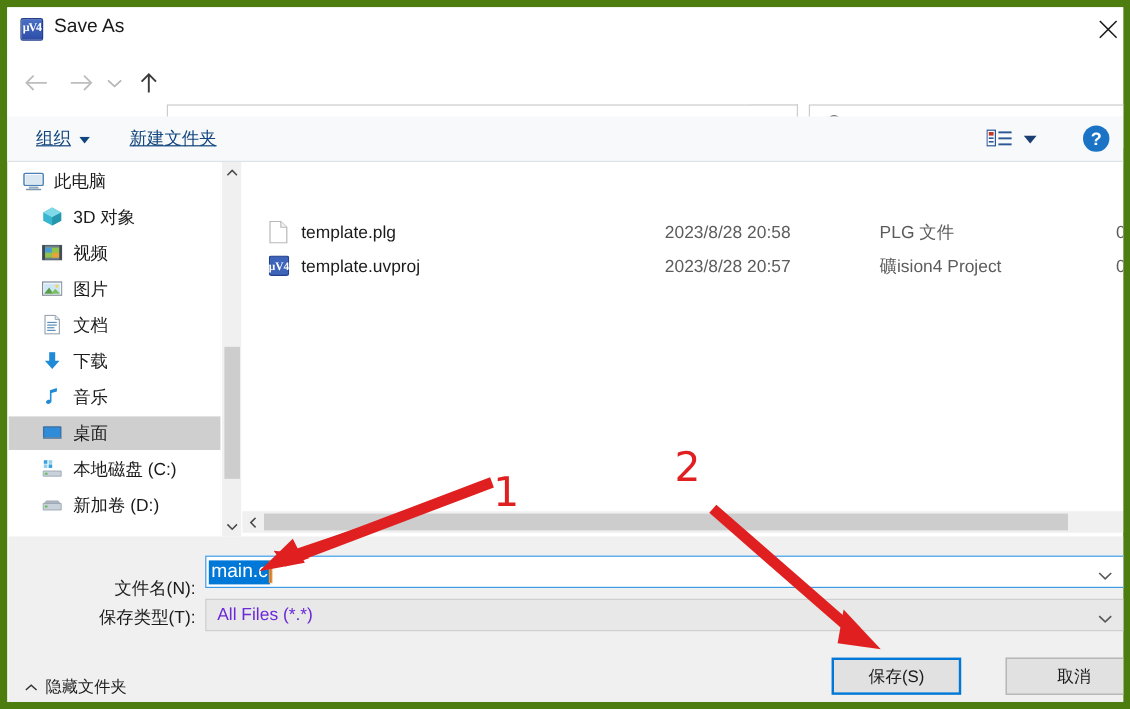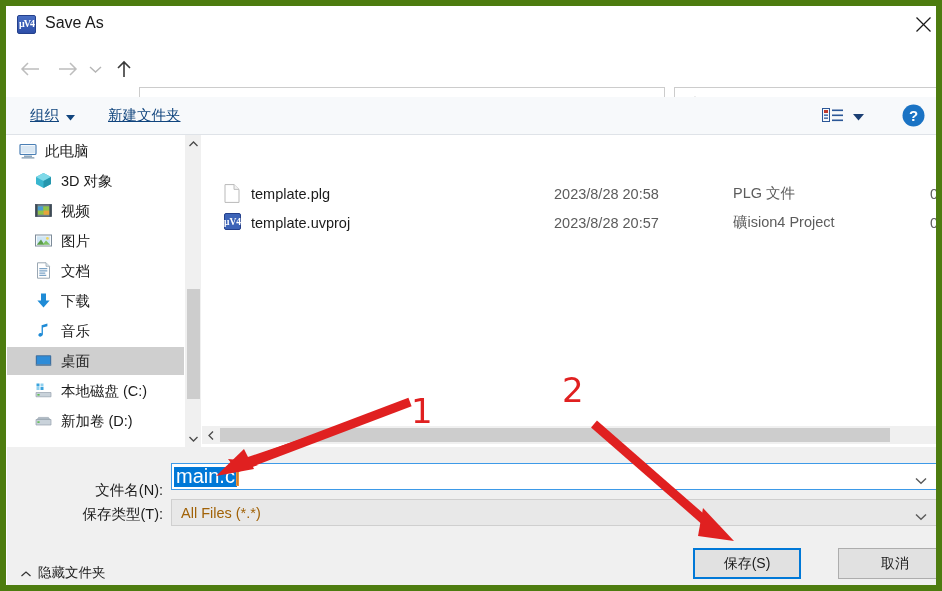--- a/index.html
+++ b/index.html
@@ -188,33 +188,33 @@
   .lbl{
     position:absolute;font-size:14.5px;color:#1b1b1b;text-align:right;
     white-space:nowrap;
   }
   .fname-box{
     position:absolute;left:164px;top:16px;width:766px;height:27px;
     background:#ffffff;border:1px solid #3d9ae8;box-sizing:border-box;
     display:flex;align-items:center;
   }
   .fname-val{
-    margin-left:2px;font-size:20px;color:#ffffff;background:#0078d7;
+    margin-left:2px;font-size:16px;color:#ffffff;background:#0078d7;
     padding:1px 2px 2px 2px;line-height:17px;
   }
   .fname-caret{
     width:1px;height:17px;background:#cf7a2a;margin-left:0px;
     box-shadow:0 0 0 1px #e8933d;
   }
   .ftype-box{
     position:absolute;left:164px;top:52px;width:766px;height:27px;
     background:#e8e8e8;border:1px solid #cfcfcf;box-sizing:border-box;
     display:flex;align-items:center;
   }
-  .ftype-val{margin-left:9px;font-size:14.5px;color:#a16207;}
+  .ftype-val{margin-left:9px;font-size:14.5px;color:#6d28d9;}
   .combo-chev{
     position:absolute;right:9px;top:7px;
   }
   .hidefolders{
     position:absolute;left:14px;top:117px;display:flex;align-items:center;
     font-size:13.5px;color:#1b1b1b;
   }
   .hf-caret{margin-right:7px;color:#333;font-size:10px;}
   .btn{
     position:absolute;height:31px;box-sizing:border-box;

